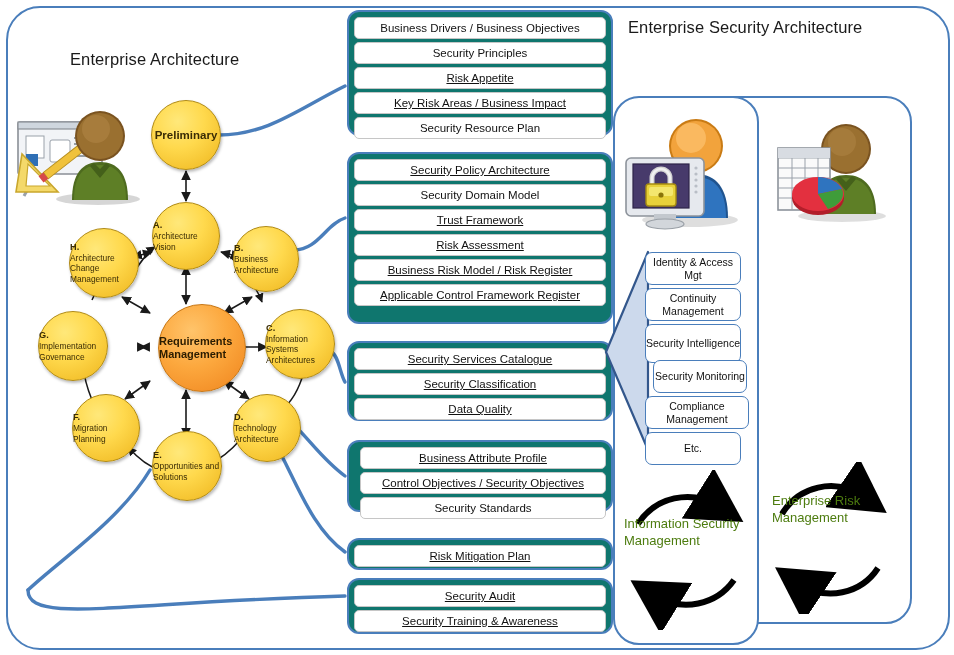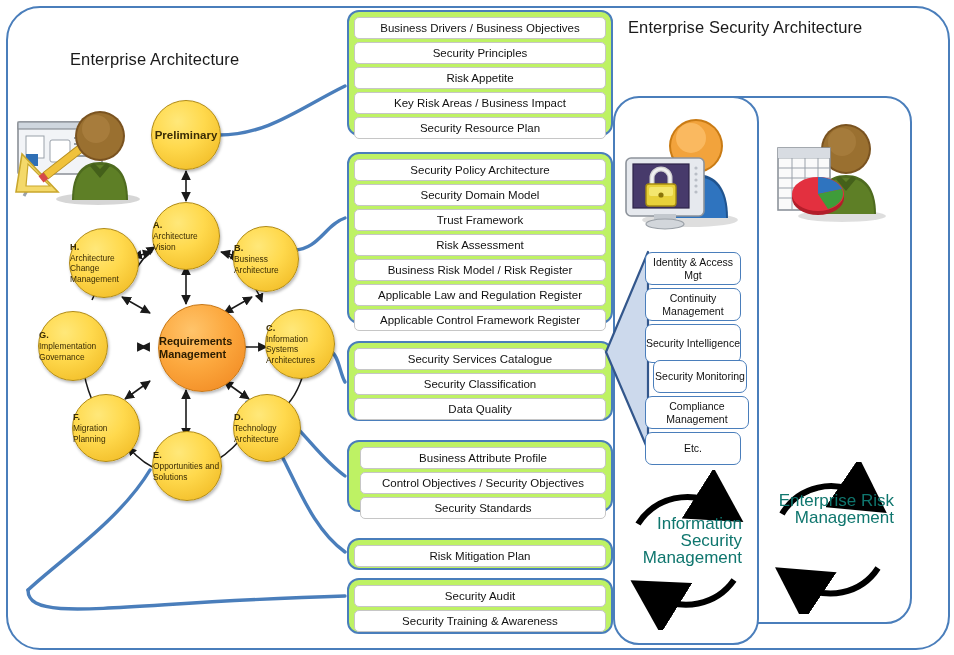--- a/index.html
+++ b/index.html
@@ -11,47 +11,47 @@
   
   .frame{position:absolute;border:2.5px solid #4a7ebb;border-radius:34px;background:transparent;}
   .frame-inner{position:absolute;border:2px solid #4a7ebb;border-radius:26px;background:#ffffff;}
 
   
   .panel-title{position:absolute;font-size:16.5px;color:#1a1a1a;white-space:nowrap;
                letter-spacing:.1px;}
 
   
   .group{position:absolute;border:2.5px solid #4a7ebb;border-radius:12px;
-         background:#bef264;box-sizing:border-box;padding:5px 5px;}
+         background:#0f766e;box-sizing:border-box;padding:5px 5px;}
   .grow{background:#ffffff;border:1px solid #c6c6c6;border-radius:5px;
         margin:0 0 3px 0;height:20px;line-height:20px;text-align:center;
         font-size:11.5px;color:#111;white-space:nowrap;overflow:hidden;}
   .grow:last-child{margin-bottom:0;}
-  .grow.u span{}
+  .grow.u span{text-decoration:underline;}
 
   
   .svcbox{position:absolute;border:1.6px solid #4a7ebb;border-radius:7px;background:#fff;
           box-sizing:border-box;font-size:10.5px;color:#111;line-height:12.5px;
           display:flex;align-items:center;justify-content:center;text-align:center;}
 
   
   .node{position:absolute;border-radius:50%;display:flex;align-items:center;
         justify-content:center;box-sizing:border-box;
         border:1px solid #b08a14;color:#3a2c05;
         background:radial-gradient(circle at 38% 30%, #ffe87a 0%, #ffd94d 42%, #f5c431 75%, #e0ad1e 100%);
         box-shadow:1px 2px 3px rgba(0,0,0,.28);}
   .node span{display:block;line-height:10.5px;font-size:8.4px;}
   .node b{font-size:9.2px;display:block;line-height:11px;}
   .node.center{border:1px solid #c77716;color:#2b1c00;
     background:radial-gradient(circle at 38% 30%, #ffc46b 0%, #fca83e 45%, #f4922a 78%, #e8801c 100%);}
   .node.center span{font-size:11px;font-weight:bold;line-height:13px;}
   .node.prelim span{font-size:11.5px;font-weight:bold;line-height:13px;}
 
   
-  .cyc-label{position:absolute;text-align:right;font-size:17px;line-height:17px;color:#0f766e;}
+  .cyc-label{position:absolute;text-align:left;font-size:13px;line-height:17px;color:#4d7c0f;}
 
   svg.layer{position:absolute;left:0;top:0;width:954px;height:655px;pointer-events:none;}
 </style>
 </head>
 <body>
 
 <div id="stage">
 
   <div class="frame" style="left:6px;top:6px;width:940px;height:640px;"></div>
 
@@ -223,21 +223,20 @@
       <div class="grow u"><span>Risk Appetite</span></div>
       <div class="grow u"><span>Key Risk Areas / Business Impact</span></div>
       <div class="grow"><span>Security Resource Plan</span></div>
     </div>
   <div class="group" style="left:347px;top:152px;width:266px;height:172px;">
       <div class="grow u"><span>Security Policy Architecture</span></div>
       <div class="grow"><span>Security Domain Model</span></div>
       <div class="grow u"><span>Trust Framework</span></div>
       <div class="grow u"><span>Risk Assessment</span></div>
       <div class="grow u"><span>Business Risk Model / Risk Register</span></div>
-      <div class="grow u"><span>Applicable Law and Regulation Register</span></div>
       <div class="grow u"><span>Applicable Control Framework Register</span></div>
     </div>
   <div class="group" style="left:347px;top:341px;width:266px;height:80px;">
       <div class="grow u"><span>Security Services Catalogue</span></div>
       <div class="grow u"><span>Security Classification</span></div>
       <div class="grow u"><span>Data Quality</span></div>
     </div>
   <div class="group" style="left:347px;top:440px;width:266px;height:72px;padding-left:11px;">
       <div class="grow u"><span>Business Attribute Profile</span></div>
       <div class="grow u"><span>Control Objectives / Security Objectives</span></div>

